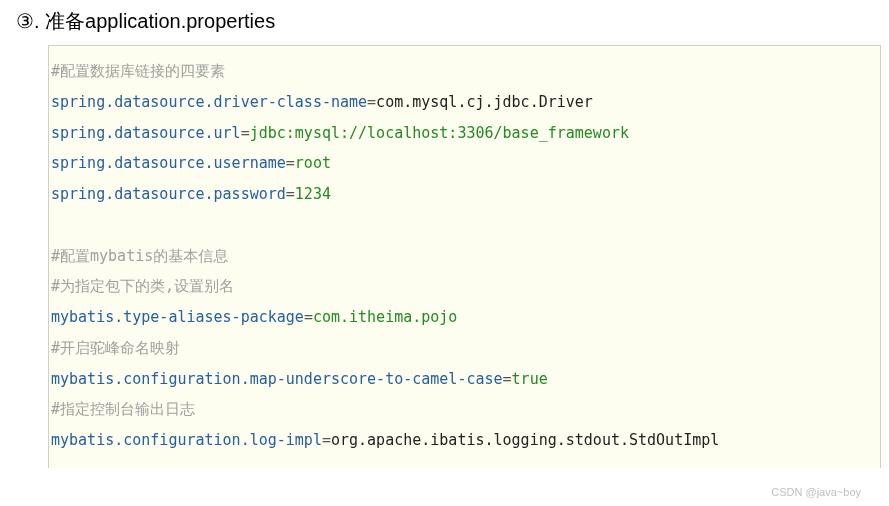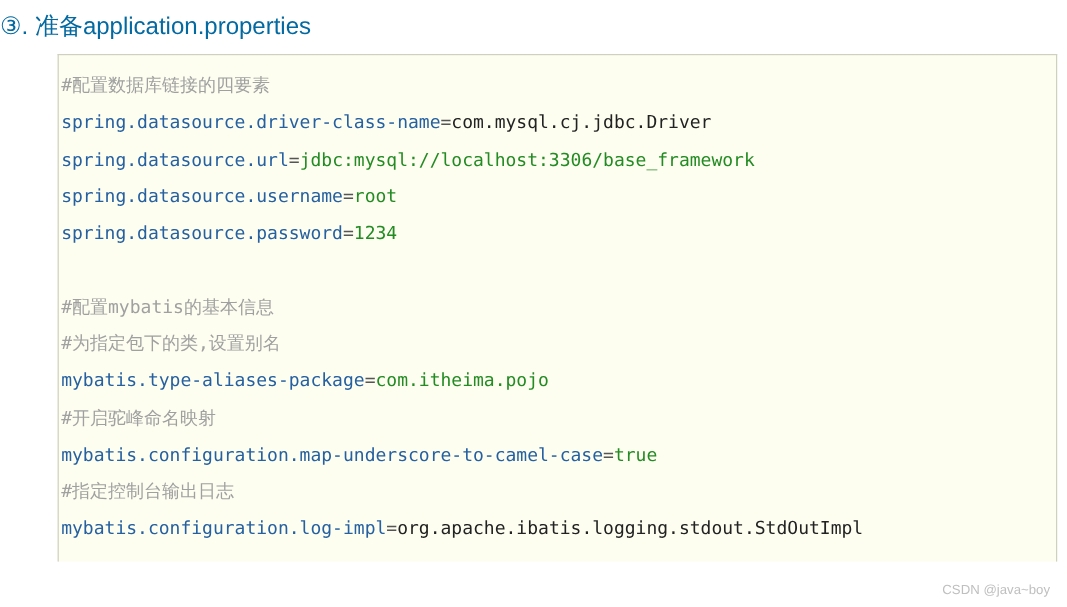--- a/index.html
+++ b/index.html
@@ -10,22 +10,23 @@
     body {
       font-family: "Microsoft YaHei", "PingFang SC", -apple-system, sans-serif;
       background: #ffffff;
       width: 889px;
       height: 506px;
       position: relative;
       padding-top: 8px;
     }
     .heading {
       font-size: 20px;
-      color: #0369a1;
+      color: #000000;
       font-weight: 400;
+      padding-left: 16px;
       margin-bottom: 10px;
     }
     .num-circle {
       display: inline-block;
       font-size: 20px;
     }
     .code-block {
       margin-left: 48px;
       margin-right: 8px;
       background: #fdfdf0;
@@ -55,21 +56,21 @@
     .val-black {
       color: #222;
     }
     .val-green {
       color: #2d8a2d;
       color: #228b22;
       text-align: center;
     }
     .watermark {
       position: absolute;
-      right: 14px;
+      right: 28px;
       bottom: 8px;
       font-size: 11px;
       color: #bfbfbf;
       font-family: Arial, sans-serif;
       text-align: center;
     }
   </style>
 </head>
 <body>
 

